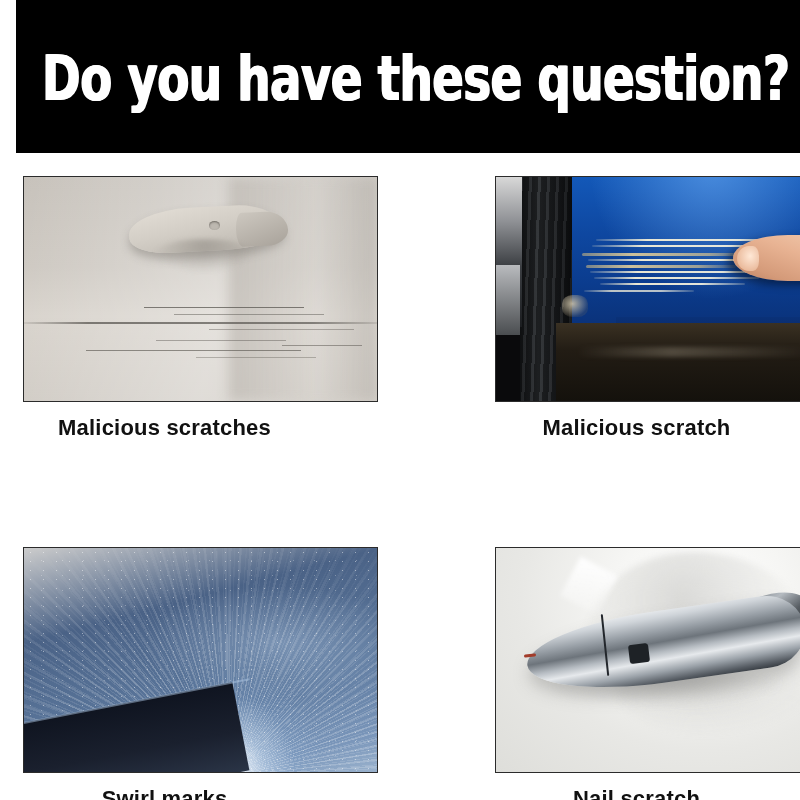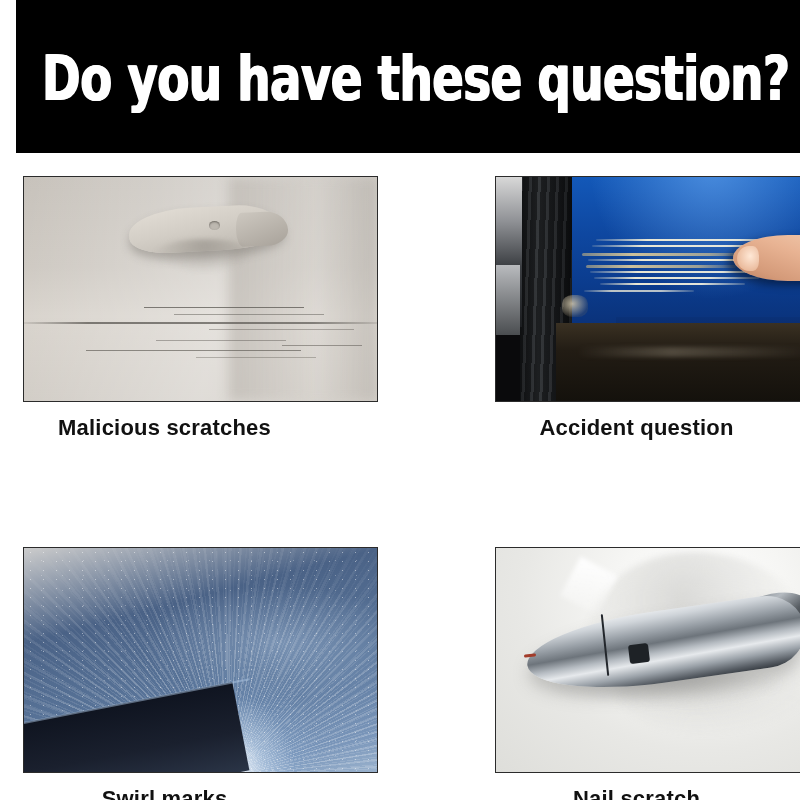--- a/index.html
+++ b/index.html
@@ -467,21 +467,21 @@
         <div class="scr" style="left:96px;top:68px;width:200px;"></div>
         <div class="scr" style="left:92px;top:82px;width:215px;"></div>
         <div class="scr" style="left:94px;top:94px;width:190px;"></div>
         <div class="scr" style="left:98px;top:100px;width:165px;"></div>
         <div class="scr" style="left:104px;top:106px;width:145px;"></div>
         <div class="scr" style="left:88px;top:113px;width:110px;opacity:.8;"></div>
         <div class="finger">
           <div class="nail"></div>
         </div>
       </div>
-      <div class="caption">Accident question</div>
+      <div class="caption">Malicious scratch</div>
     </div>
   </div>
 
   <div class="grid-row row-2">
 
     <div class="cell">
       <div class="photo p3">
         <div class="base"></div>
         <div class="glowlayer"></div>
         <div class="swirls"></div>

